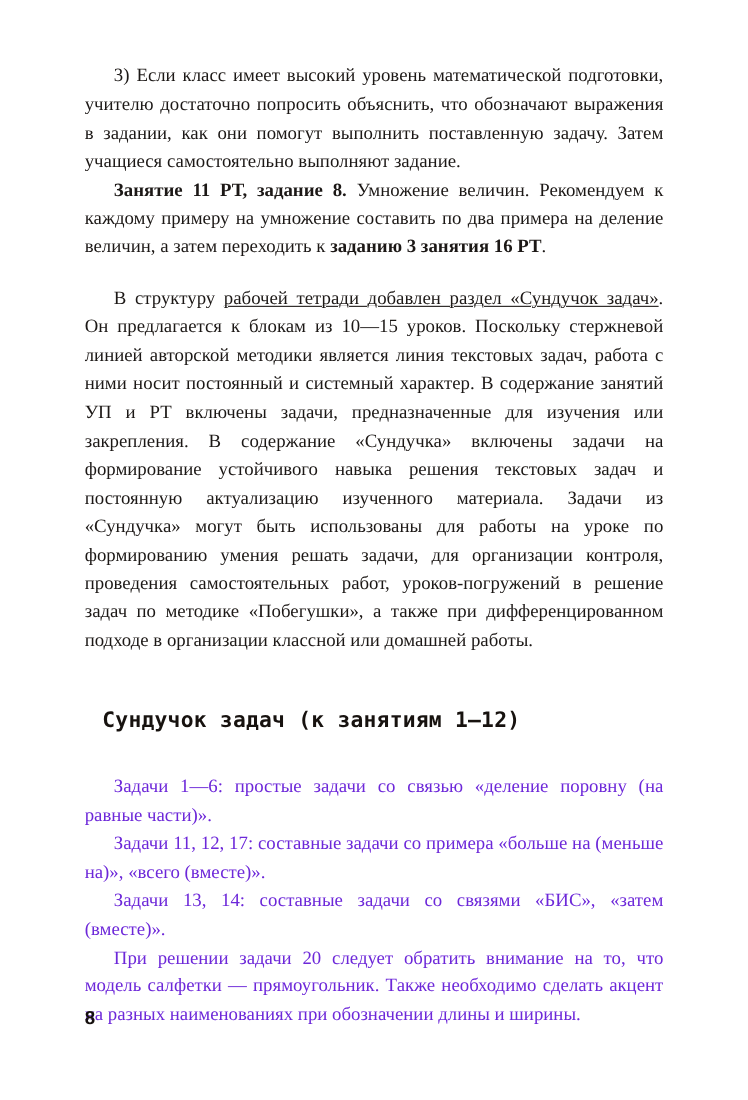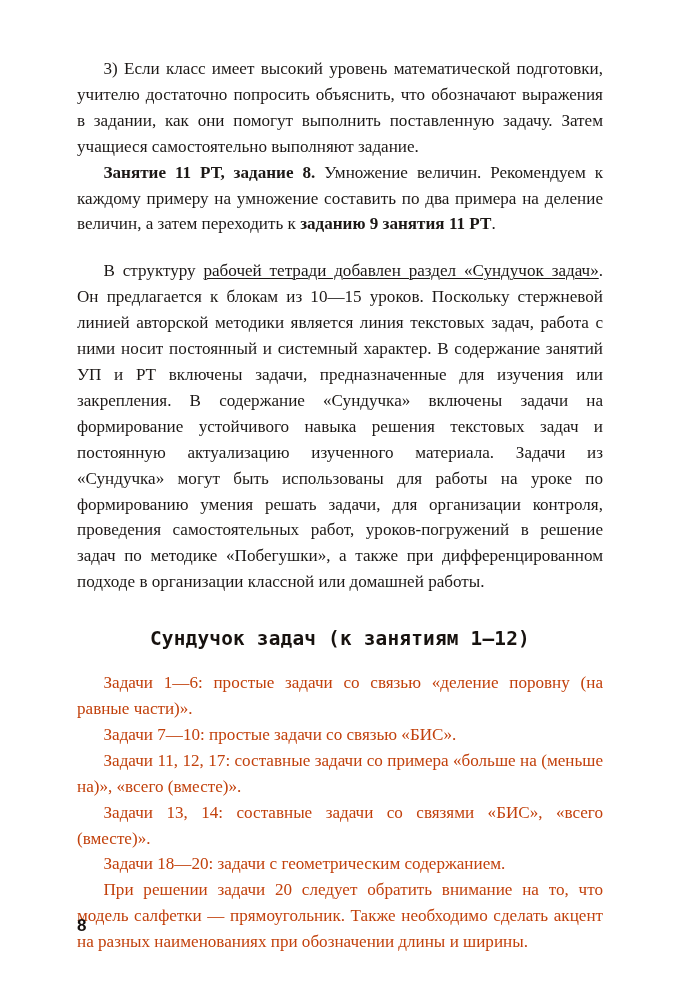--- a/index.html
+++ b/index.html
@@ -50,42 +50,41 @@
     font-weight: bold;
   }
 
   .underlined {
     text-decoration: underline;
     text-decoration-thickness: 1px;
     text-underline-offset: 2px;
   }
 
   h2.section-heading {
-    margin: 0;
+    margin: 16px;
     padding: 0;
-    text-align: center;
     font-family: "DejaVu Sans Mono", "Liberation Mono", monospace;
     font-weight: bold;
     font-size: 19.4px;
     line-height: 26px;
     letter-spacing: 0.2px;
     color: #17120f;
     white-space: nowrap;
   }
 
   .heading-space-before { height: 31px; }
   .heading-space-after  { height: 18px; }
 
   .list-par {
     margin: 0;
     font-size: 17.1px;
     line-height: 25.9px;
     text-align: justify;
     text-indent: 1.55em;
-    color: #c2410c;
+    color: #6d28d9;
   }
 
   .page-number {
     position: absolute;
     left: 77px;
     top: 916px;
     font-family: "Liberation Sans", "DejaVu Sans", sans-serif;
     font-weight: bold;
     font-size: 17px;
     line-height: 20px;
@@ -94,38 +93,36 @@
 </style>
 </head>
 <body>
 
 <div class="page">
 
   <div class="content">
 
     <p class="body-par">3) Если класс имеет высокий уровень математической подготовки, учителю достаточно попросить объяснить, что обозначают выражения в задании, как они помогут выполнить поставленную задачу. Затем учащиеся самостоятельно выполняют задание.</p>
 
-    <p class="body-par"><b class="bold">Занятие 11 РТ, задание 8.</b><span> Умножение величин. Рекомендуем к каждому примеру на умножение составить по два примера на деление величин, а затем переходить к </span><b class="bold">заданию 9 занятия 11 РТ</b><span>.</span></p>
+    <p class="body-par"><b class="bold">Занятие 11 РТ, задание 8.</b><span> Умножение величин. Рекомендуем к каждому примеру на умножение составить по два примера на деление величин, а затем переходить к </span><b class="bold">заданию 3 занятия 16 РТ</b><span>.</span></p>
 
 
     <div class="block-gap"></div>
 
     <p class="body-par"><span>В структуру </span><span class="underlined">рабочей тетради добавлен раздел «Сундучок задач»</span><span>. Он предлагается к блокам из 10—15 уроков. Поскольку стержневой линией авторской методики является линия текстовых задач, работа с ними носит постоянный и системный характер. В содержание занятий УП и РТ включены задачи, предназначенные для изучения или закрепления. В содержание «Сундучка» включены задачи на формирование устойчивого навыка решения текстовых задач и постоянную актуализацию изученного материала. Задачи из «Сундучка» могут быть использованы для работы на уроке по формированию умения решать задачи, для организации контроля, проведения самостоятельных работ, уроков-погружений в решение задач по методике «Побегушки», а также при дифференцированном подходе в организации классной или домашней работы.</span></p>
 
     <div class="heading-space-before"></div>
 
     <h2 class="section-heading">Сундучок задач (к занятиям 1—12)</h2>
 
     <div class="heading-space-after"></div>
 
     <p class="list-par">Задачи 1—6: простые задачи со связью «деление поровну (на равные части)».</p>
-    <p class="list-par">Задачи 7—10: простые задачи со связью «БИС».</p>
     <p class="list-par">Задачи 11, 12, 17: составные задачи со примера «больше на (меньше на)», «всего (вместе)».</p>
-    <p class="list-par">Задачи 13, 14: составные задачи со связями «БИС», «всего (вместе)».</p>
-    <p class="list-par">Задачи 18—20: задачи с геометрическим содержанием.</p>
+    <p class="list-par">Задачи 13, 14: составные задачи со связями «БИС», «затем (вместе)».</p>
 
     <p class="list-par">При решении задачи 20 следует обратить внимание на то, что модель салфетки — прямоугольник. Также необходимо сделать акцент на разных наименованиях при обозначении длины и ширины.</p>
 
   </div>
 
   <div class="page-number">8</div>
 
 </div>
 
 </body></html>

